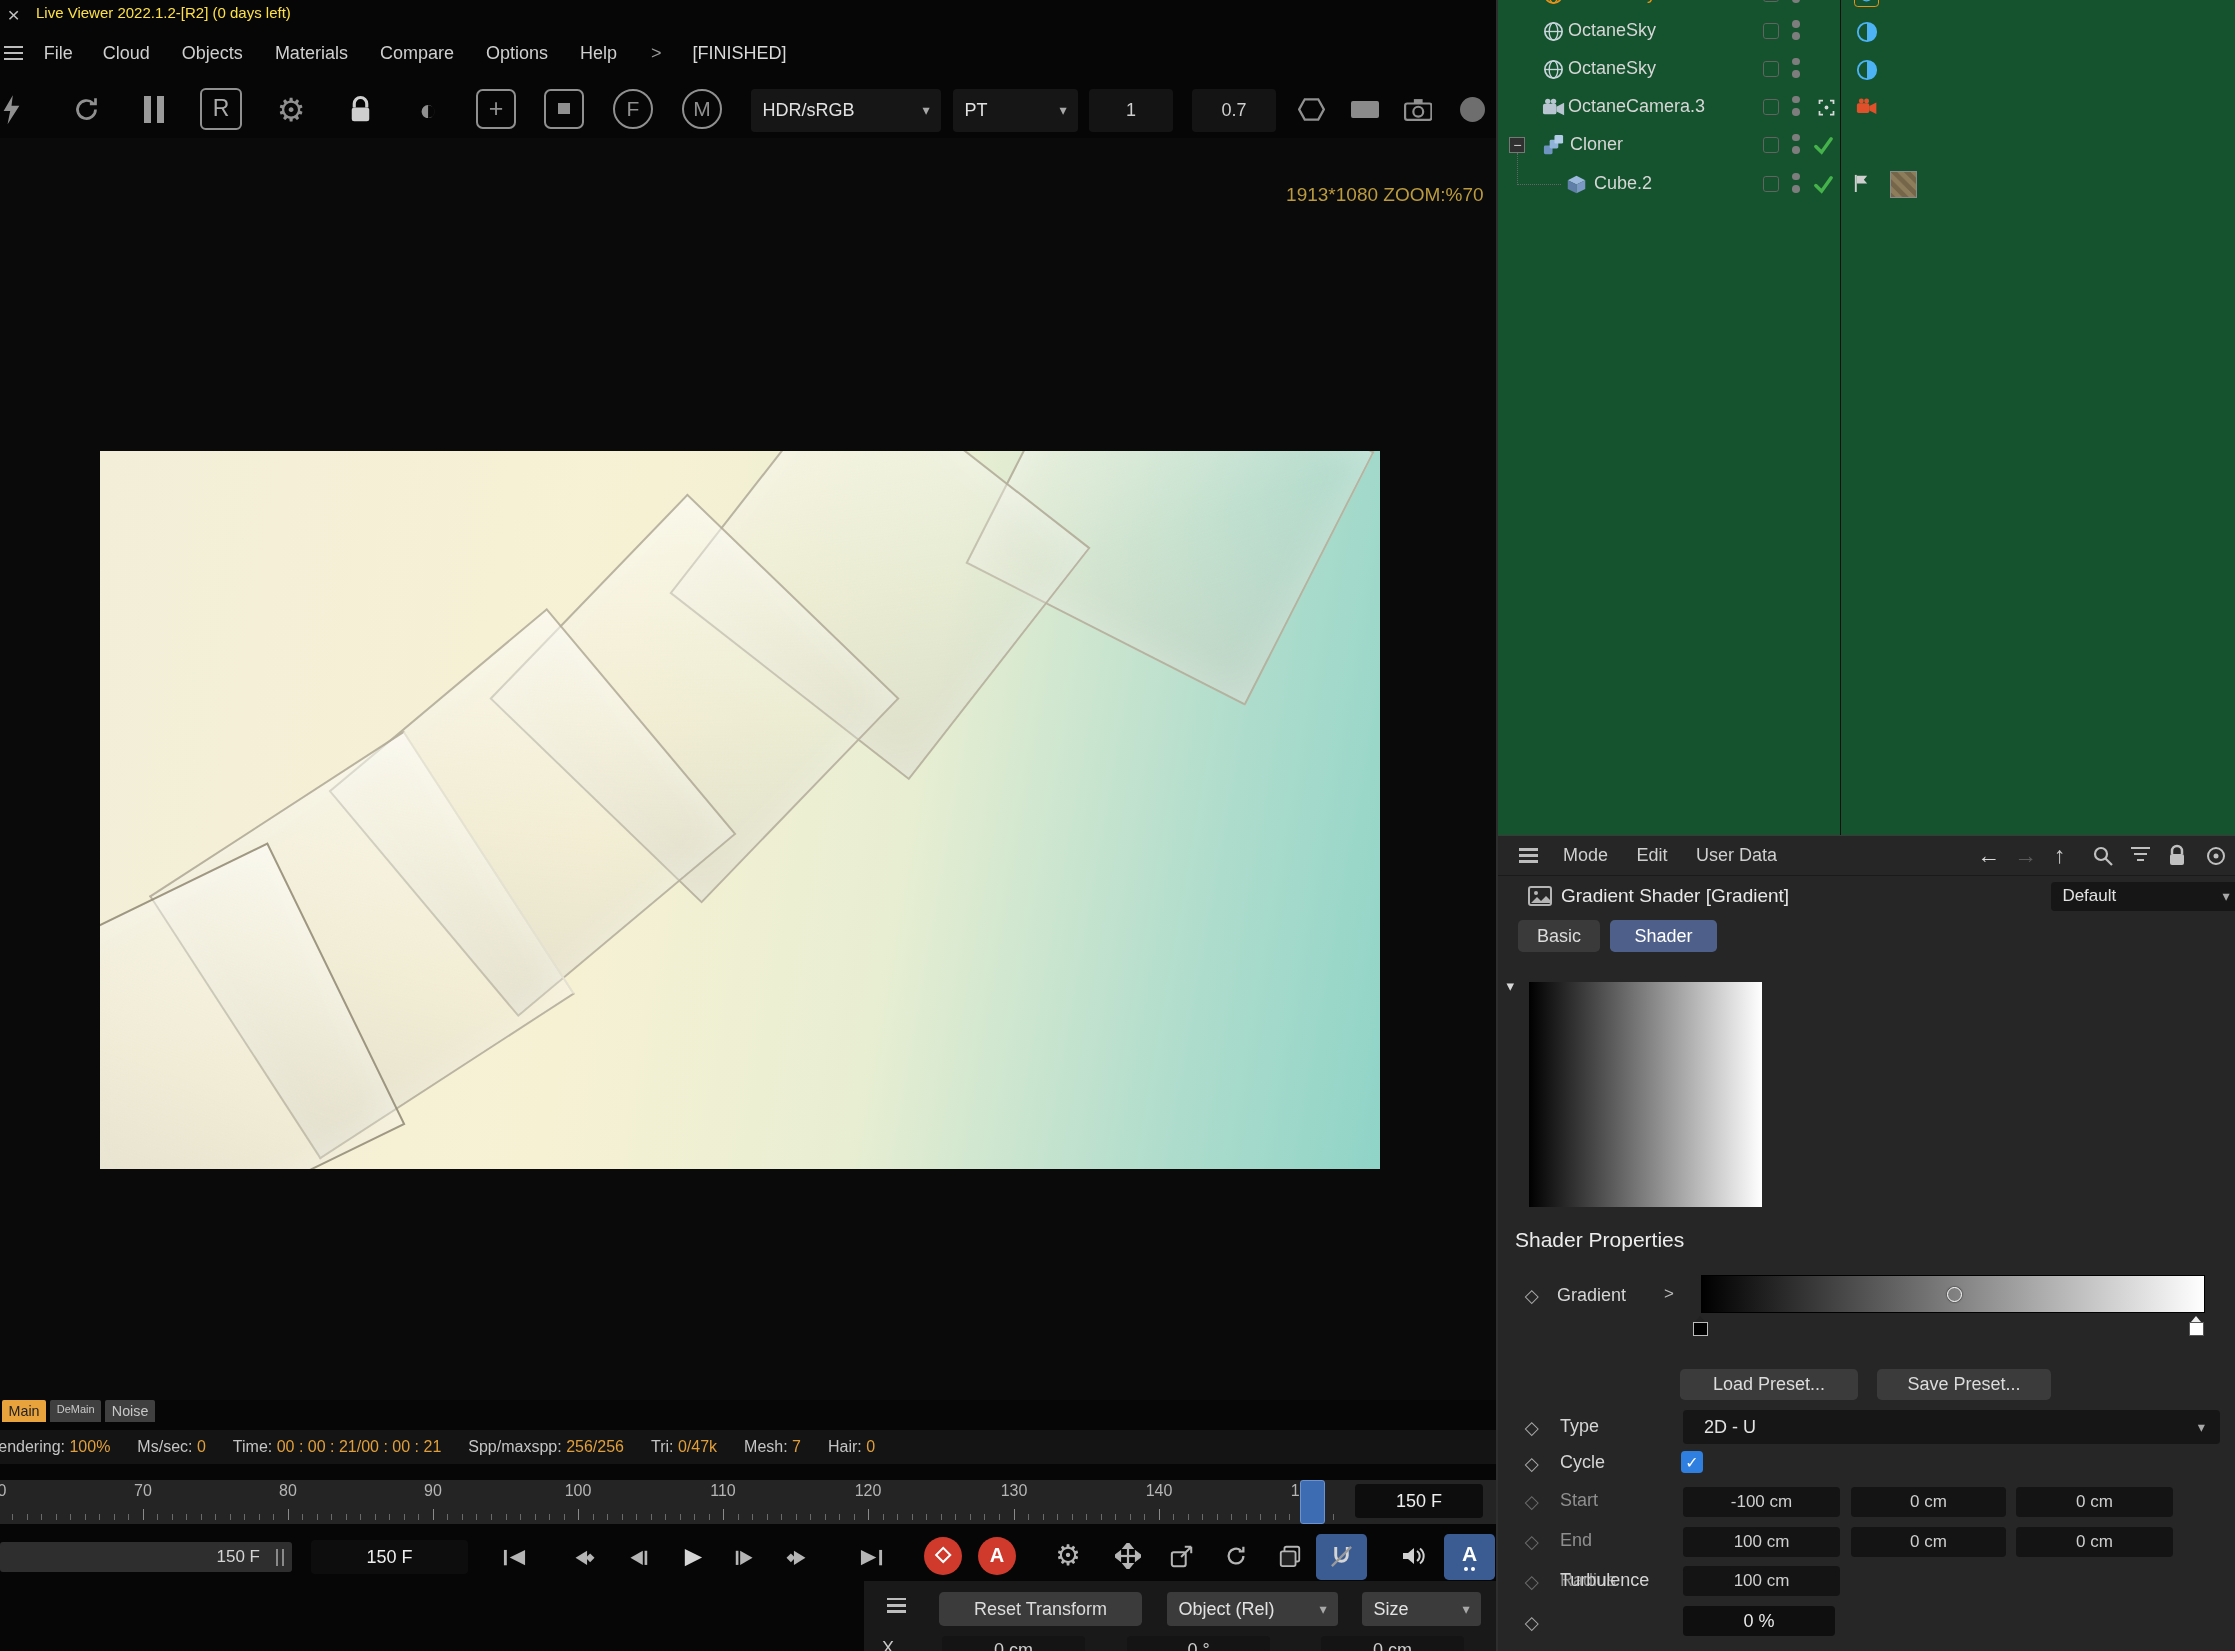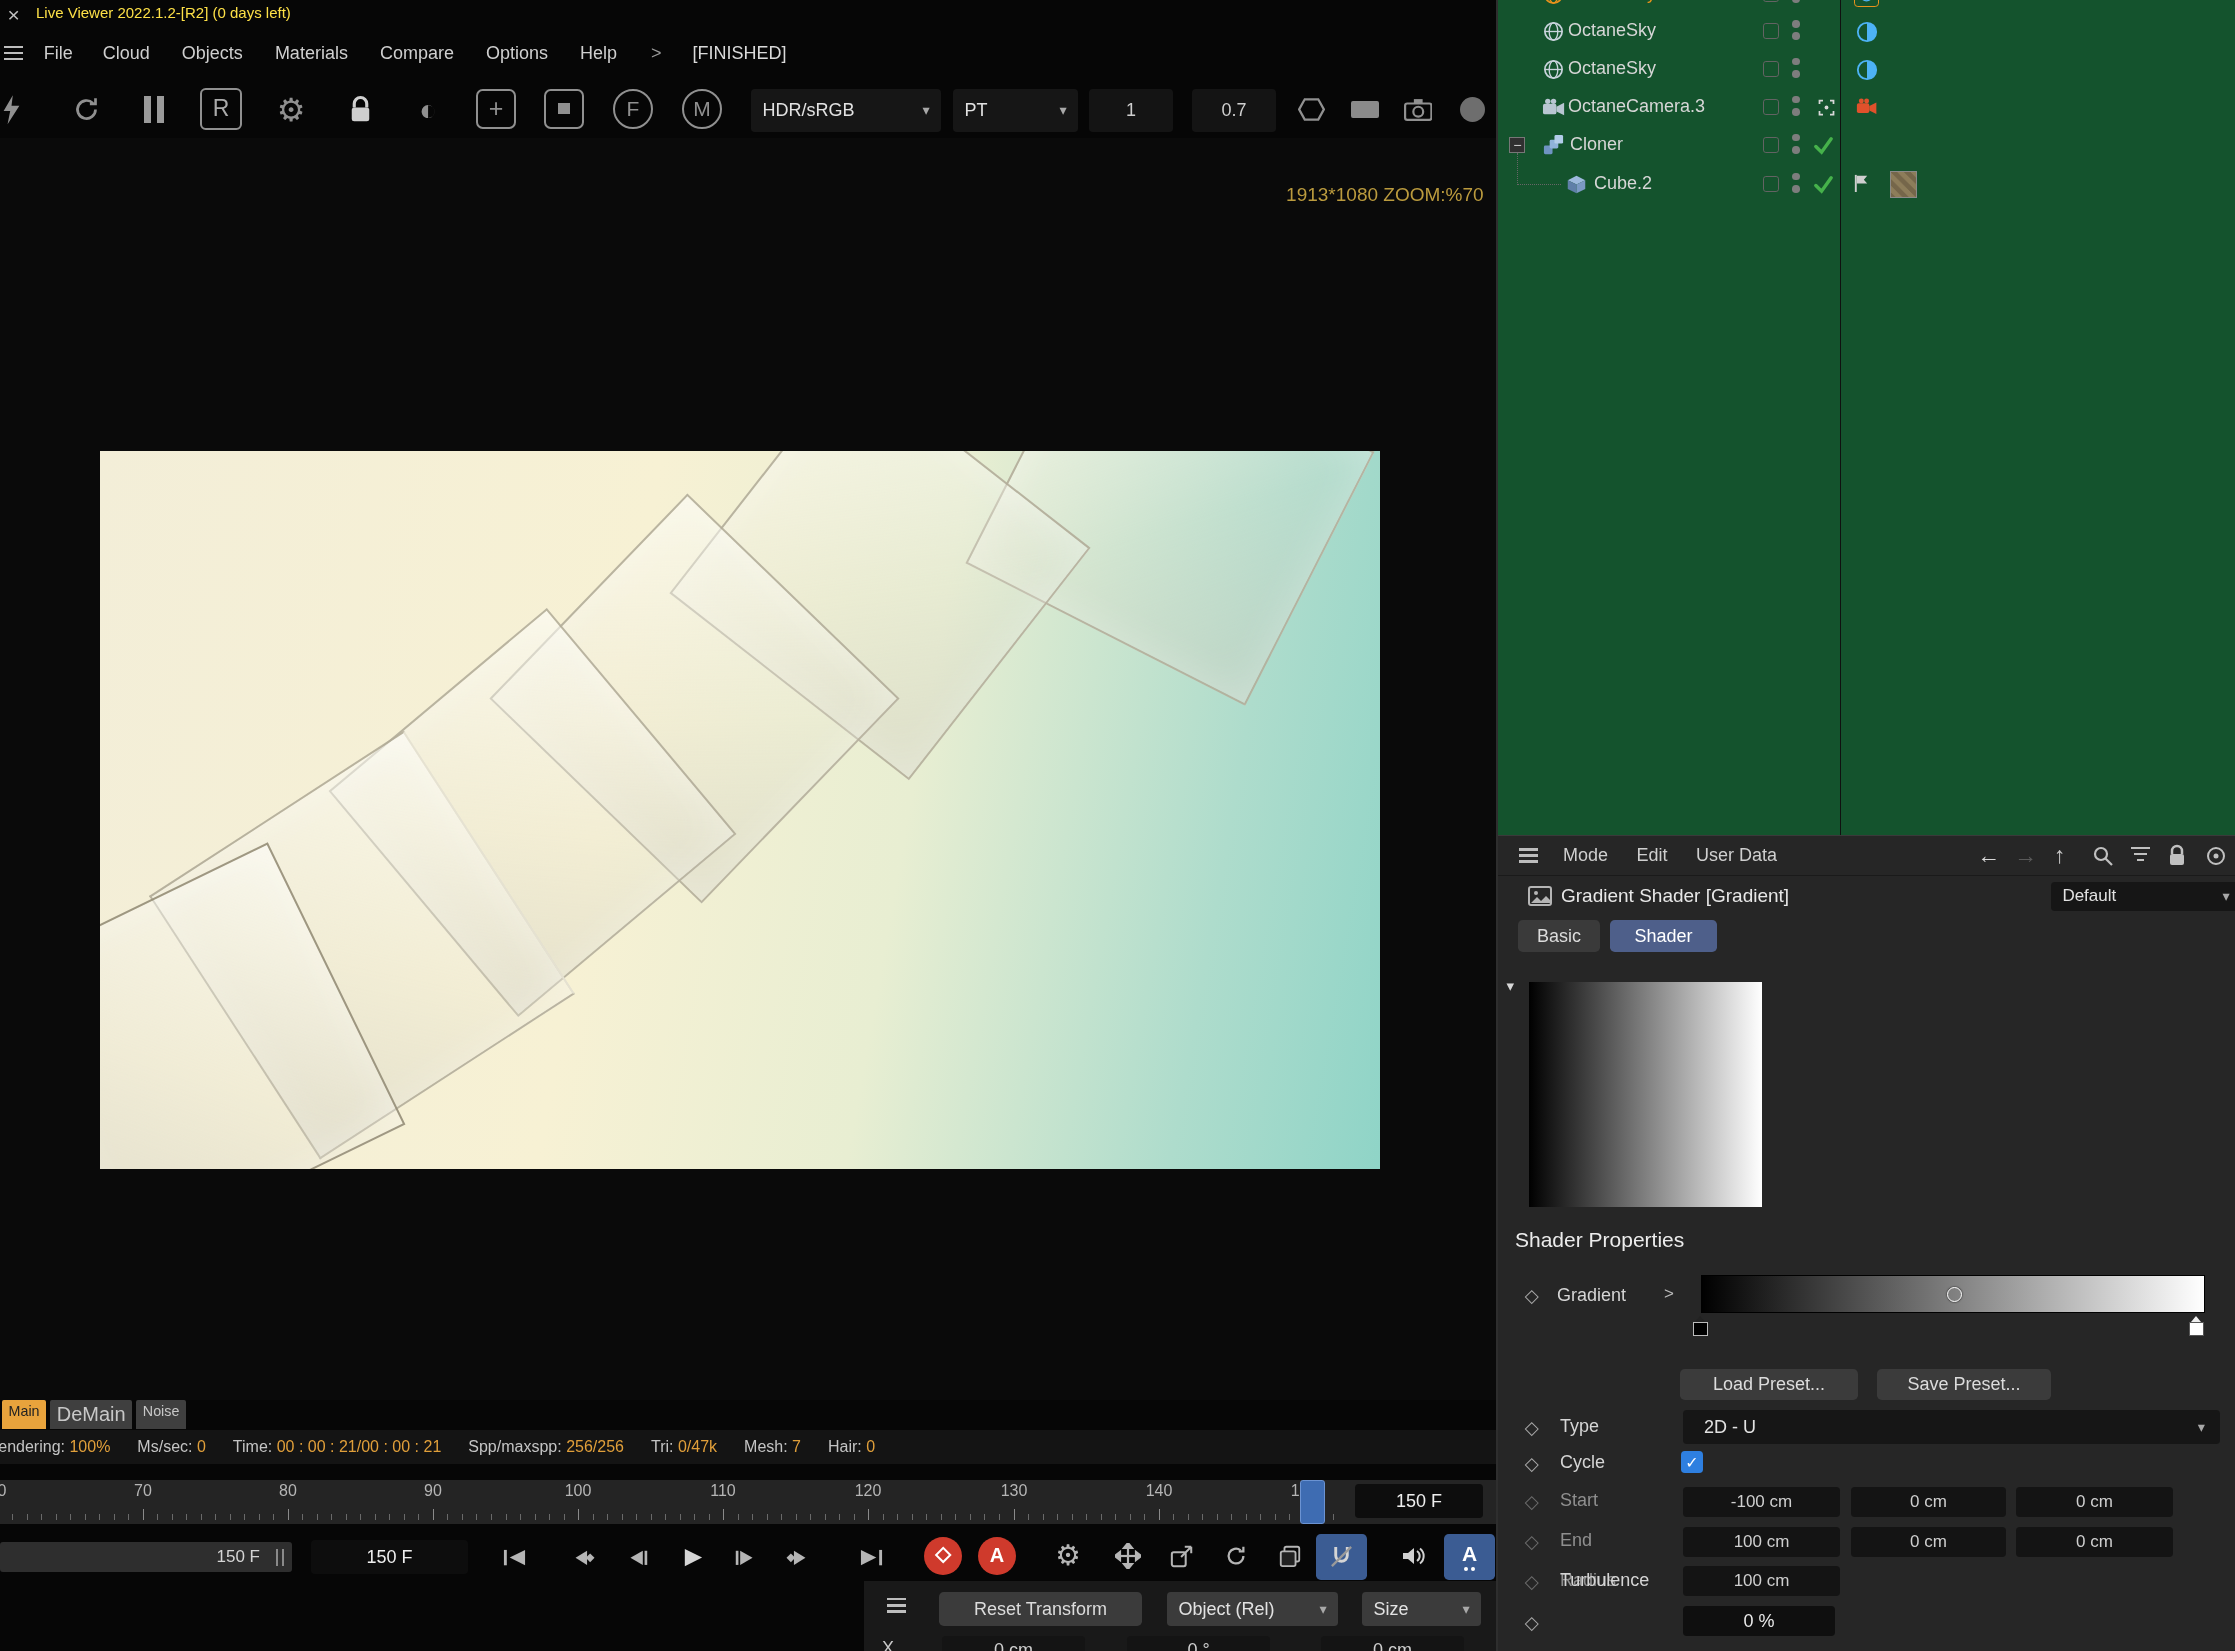--- a/index.html
+++ b/index.html
@@ -390,21 +390,21 @@
     <span class="abs plabel dim" style="left:62px;top:734px">Radius</span>
     <div class="abs fld" style="left:185px;top:730px;width:157px;height:29.5px;font-size:17px">100 cm</div>
 
     <span class="abs dia" style="left:28.5px;top:783px"></span>
     <span class="abs plabel" style="left:62px;top:734px">Turbulence</span>
     <div class="abs fld" style="left:185px;top:770px;width:152px;height:30px;background:#0f0f0f;color:#eaeaea">0 %</div>
   </div>
 
   <div class="abs" style="left:1.9px;top:1400px;display:flex;gap:3.8px">
     <span style="background:#e8a33c;color:#222;font-size:14.3px;padding:2.9px 6.7px;border-radius:1.9px 1.9px 0 0">Main</span>
-    <span style="background:#3f3f3f;color:#c8c8c8;font-size:20px;padding:2.9px 6.7px;border-radius:1.9px 1.9px 0 0">DeMain</span>
+    <span style="background:#3f3f3f;color:#c8c8c8;font-size:11px;padding:2.9px 6.7px;border-radius:1.9px 1.9px 0 0">DeMain</span>
     <span style="background:#3f3f3f;color:#c8c8c8;font-size:14.3px;padding:2.9px 6.7px;border-radius:1.9px 1.9px 0 0">Noise</span>
   </div>
 
   <div class="abs" style="left:0;top:1430px;width:1496px;height:34px;background:#141414;display:flex;align-items:center;gap:27px;font-size:16px;white-space:nowrap">
     <span style="margin-left:-13.3px"><span style="color:#c4c4c4">Rendering:</span> <span style="color:#e09f3a">100%</span></span>
     <span><span style="color:#c4c4c4">Ms/sec:</span> <span style="color:#e09f3a">0</span></span>
     <span><span style="color:#c4c4c4">Time:</span> <span style="color:#e09f3a">00 : 00 : 21/00 : 00 : 21</span></span>
     <span><span style="color:#c4c4c4">Spp/maxspp:</span> <span style="color:#e09f3a">256/256</span></span>
     <span><span style="color:#c4c4c4">Tri:</span> <span style="color:#e09f3a">0/47k</span></span>
     <span><span style="color:#c4c4c4">Mesh:</span> <span style="color:#e09f3a">7</span></span>

